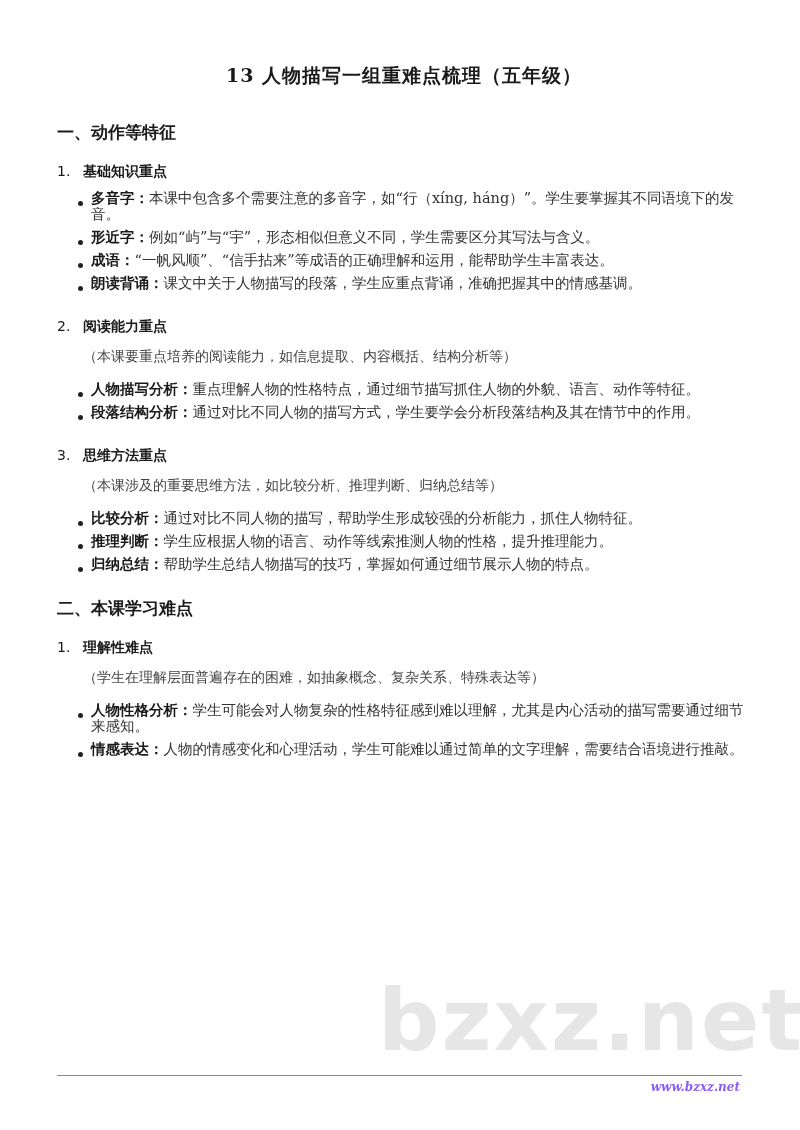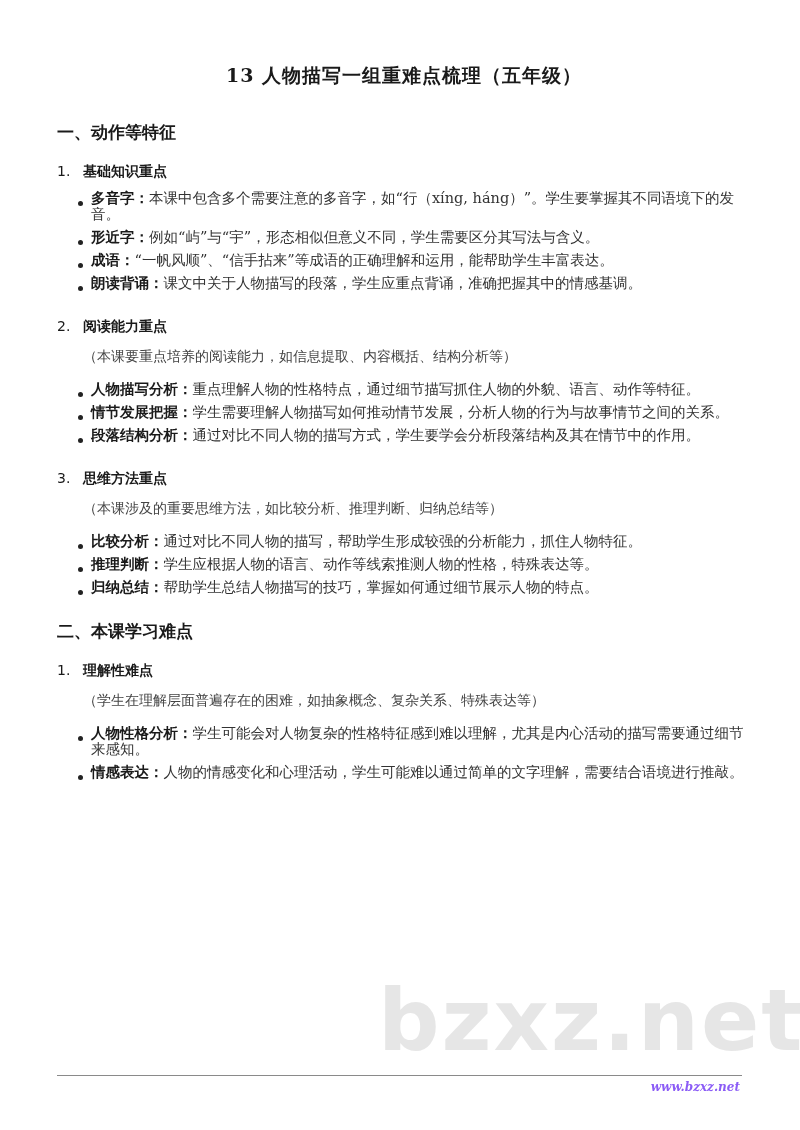--- a/index.html
+++ b/index.html
@@ -148,31 +148,30 @@
       <li><span class="dot"></span><span class="label">成语：</span><span>“一帆风顺”、“信手拈来”等成语的正确理解和运用，能帮助学生丰富表达。</span></li>
       <li><span class="dot"></span><span class="label">朗读背诵：</span><span>课文中关于人物描写的段落，学生应重点背诵，准确把握其中的情感基调。</span></li>
     </ul>
 
     <div class="h2 gap">
       <span class="num">2.</span><span>阅读能力重点</span>
     </div>
     <div class="desc">（本课要重点培养的阅读能力，如信息提取、内容概括、结构分析等）</div>
     <ul class="bullets">
       <li><span class="dot"></span><span class="label">人物描写分析：</span><span>重点理解人物的性格特点，通过细节描写抓住人物的外貌、语言、动作等特征。</span></li>
-      <li><span class="dot"></span><span class="label">情节发展把握：</span><span>学生需要理解人物描写如何推动情节发展，分析人物的行为与故事情节之间的关系。</span></li>
       <li><span class="dot"></span><span class="label">段落结构分析：</span><span>通过对比不同人物的描写方式，学生要学会分析段落结构及其在情节中的作用。</span></li>
     </ul>
 
     <div class="h2 gap">
       <span class="num">3.</span><span>思维方法重点</span>
     </div>
     <div class="desc">（本课涉及的重要思维方法，如比较分析、推理判断、归纳总结等）</div>
     <ul class="bullets">
       <li><span class="dot"></span><span class="label">比较分析：</span><span>通过对比不同人物的描写，帮助学生形成较强的分析能力，抓住人物特征。</span></li>
-      <li><span class="dot"></span><span class="label">推理判断：</span><span>学生应根据人物的语言、动作等线索推测人物的性格，特殊表达等。</span></li>
+      <li><span class="dot"></span><span class="label">推理判断：</span><span>学生应根据人物的语言、动作等线索推测人物的性格，提升推理能力。</span></li>
       <li><span class="dot"></span><span class="label">归纳总结：</span><span>帮助学生总结人物描写的技巧，掌握如何通过细节展示人物的特点。</span></li>
     </ul>
 
     <div class="h1 second">二、本课学习难点</div>
 
     <div class="h2">
       <span class="num">1.</span><span>理解性难点</span>
     </div>
     <div class="desc">（学生在理解层面普遍存在的困难，如抽象概念、复杂关系、特殊表达等）</div>
     <ul class="bullets">

